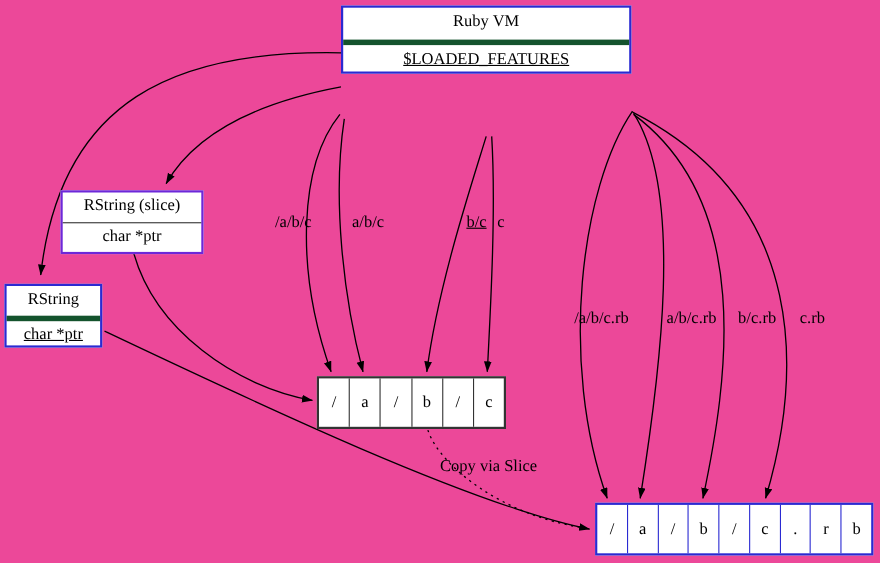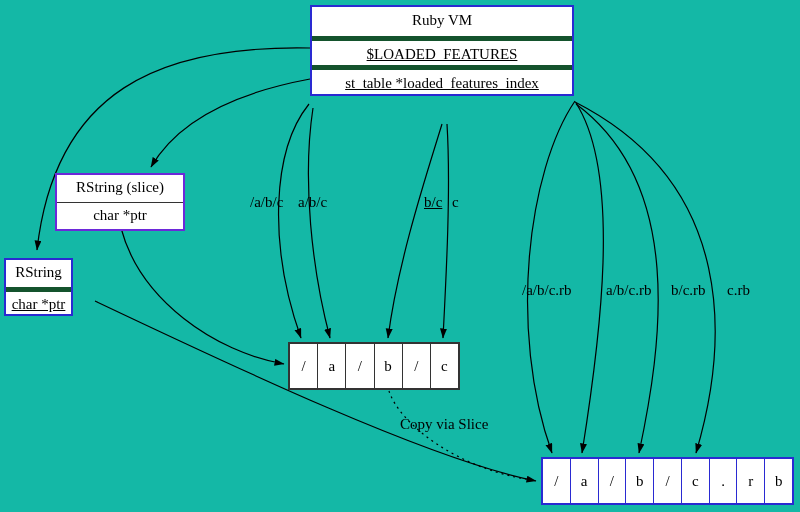--- a/index.html
+++ b/index.html
@@ -1,17 +1,17 @@
 <!DOCTYPE html>
 <html><head>
 <meta charset="utf-8">
 <style>
   html,body{margin:0;padding:0;background:#ffffff;}
   #canvas{
-    position:relative;width:800px;height:512px;background:#14b8a6;overflow:hidden;
+    position:relative;width:800px;height:512px;background:#ec4899;overflow:hidden;
     font-family:"Liberation Serif","DejaVu Serif",serif;color:#000000;font-size:15px;
   }
   #edges{position:absolute;left:0;top:0;width:800px;height:512px;}
   .node{position:absolute;background:#ffffff;box-sizing:border-box;}
   .node.blue{border:2px solid #2a2ad2;}
   .node.black{border:2px solid #6d28d9;}
   .node .row{
     box-sizing:border-box;text-align:center;line-height:27px;height:29px;
     white-space:nowrap;overflow:hidden;
   }
@@ -51,29 +51,28 @@
       <path d="M575,102 C738,185 728,345 696,453" marker-end="url(#ah)"></path>
       <path d="M121,228 C140,300 215,352 284,364" marker-end="url(#ah)"></path>
       <path d="M95,301 C230,365 430,460 536,481" marker-end="url(#ah)"></path>
       <path d="M389,391 C400,425 460,470 532,480" stroke-dasharray="2,4"></path>
     </g>
   </svg>
 
   <div class="node blue" style="left:310px;top:5px;width:264px;">
     <div class="row">Ruby VM</div>
     <div class="row">$LOADED_FEATURES</div>
-    <div class="row">st_table *loaded_features_index</div>
   </div>
 
   <div class="node black" style="left:55px;top:173px;width:130px;">
     <div class="row" style="height:27px;line-height:25px;">RString (slice)</div>
     <div class="row" style="height:27px;line-height:25px;">char *ptr</div>
   </div>
 
-  <div class="node blue" style="left:4px;top:258px;width:69px;">
+  <div class="node blue" style="left:4px;top:258px;width:89px;">
     <div class="row" style="height:27px;line-height:25px;">RString</div>
     <div class="row" style="height:27px;line-height:25px;">char *ptr</div>
   </div>
 
   <div class="cells black" style="left:288px;top:342px;width:172px;height:48px;">
     <div class="cell">/</div>
     <div class="cell">a</div>
     <div class="cell">/</div>
     <div class="cell">b</div>
     <div class="cell">/</div>
@@ -86,21 +85,21 @@
     <div class="cell">/</div>
     <div class="cell">b</div>
     <div class="cell">/</div>
     <div class="cell">c</div>
     <div class="cell">.</div>
     <div class="cell">r</div>
     <div class="cell">b</div>
   </div>
 
   <span class="edge-label" style="left:250px;top:194px;">/a/b/c</span>
-  <span class="edge-label" style="left:298px;top:194px;">a/b/c</span>
+  <span class="edge-label" style="left:320px;top:194px;">a/b/c</span>
   <span class="edge-label" style="left:424px;top:194px;text-decoration:underline;">b/c</span>
   <span class="edge-label" style="left:452px;top:194px;">c</span>
   <span class="edge-label" style="left:522px;top:282px;">/a/b/c.rb</span>
   <span class="edge-label" style="left:606px;top:282px;">a/b/c.rb</span>
   <span class="edge-label" style="left:671px;top:282px;">b/c.rb</span>
   <span class="edge-label" style="left:727px;top:282px;">c.rb</span>
   <span class="edge-label" style="left:400px;top:416px;">Copy via Slice</span>
 
 </div>
 

